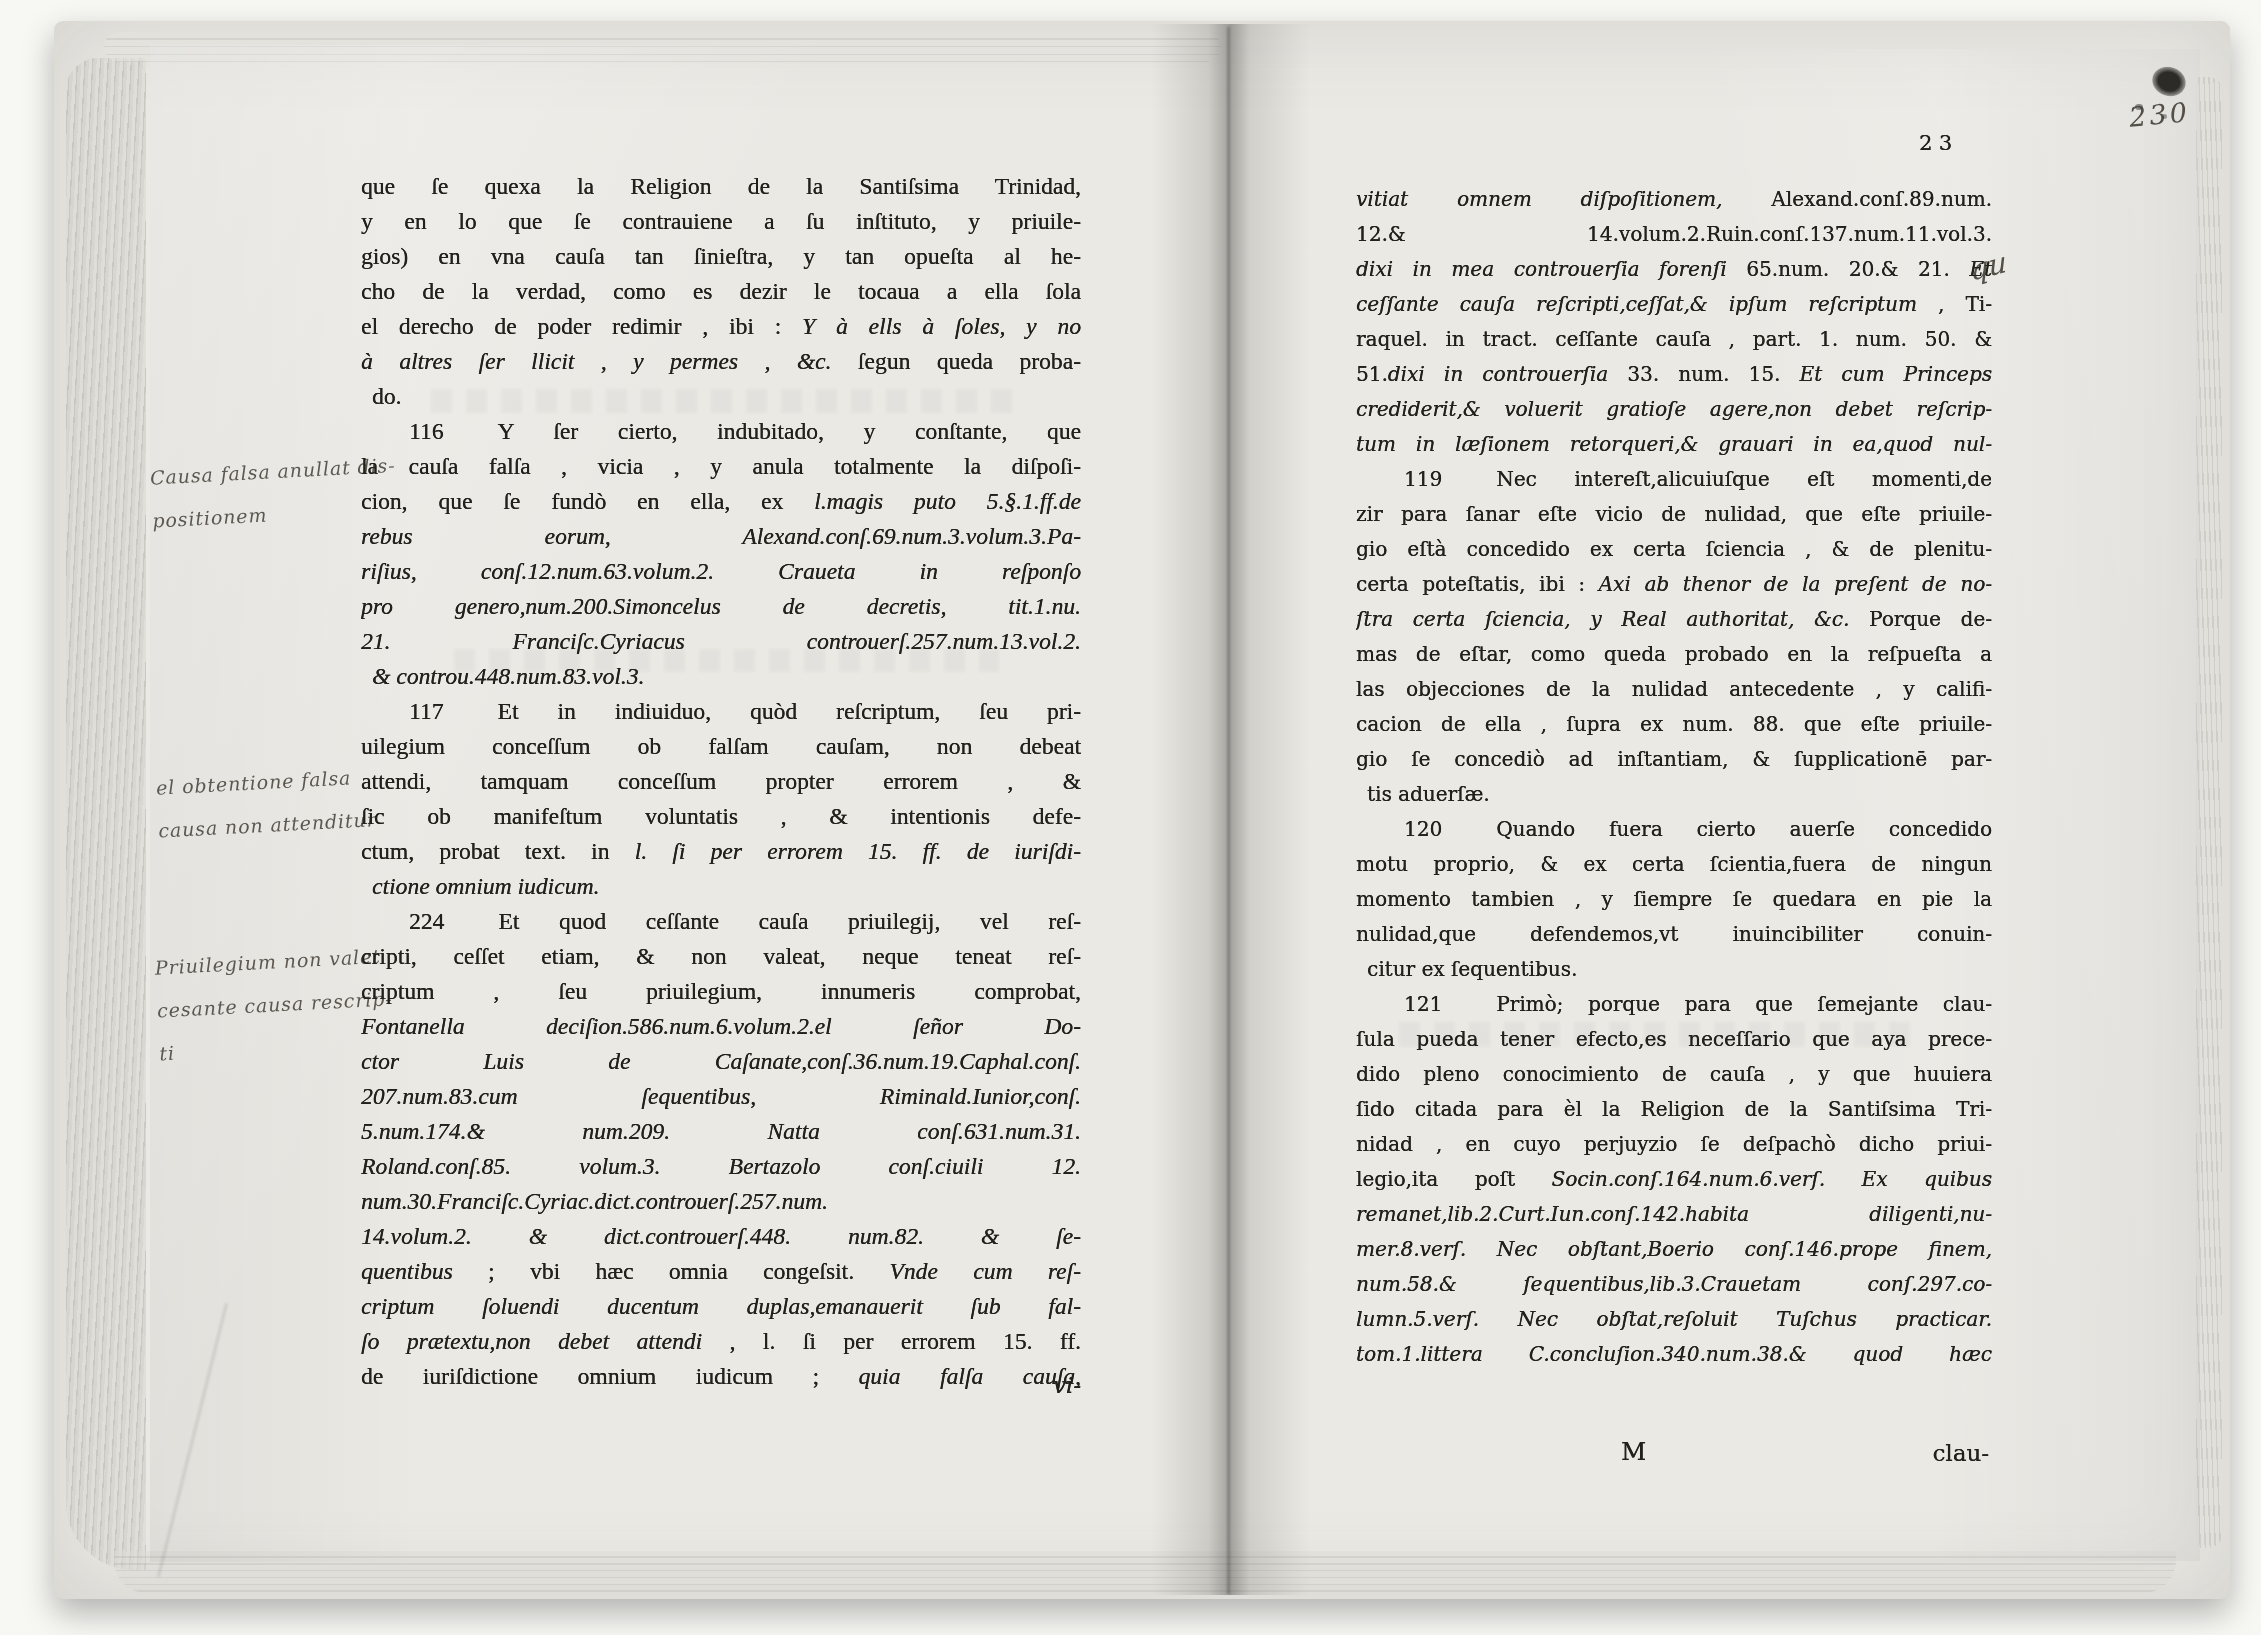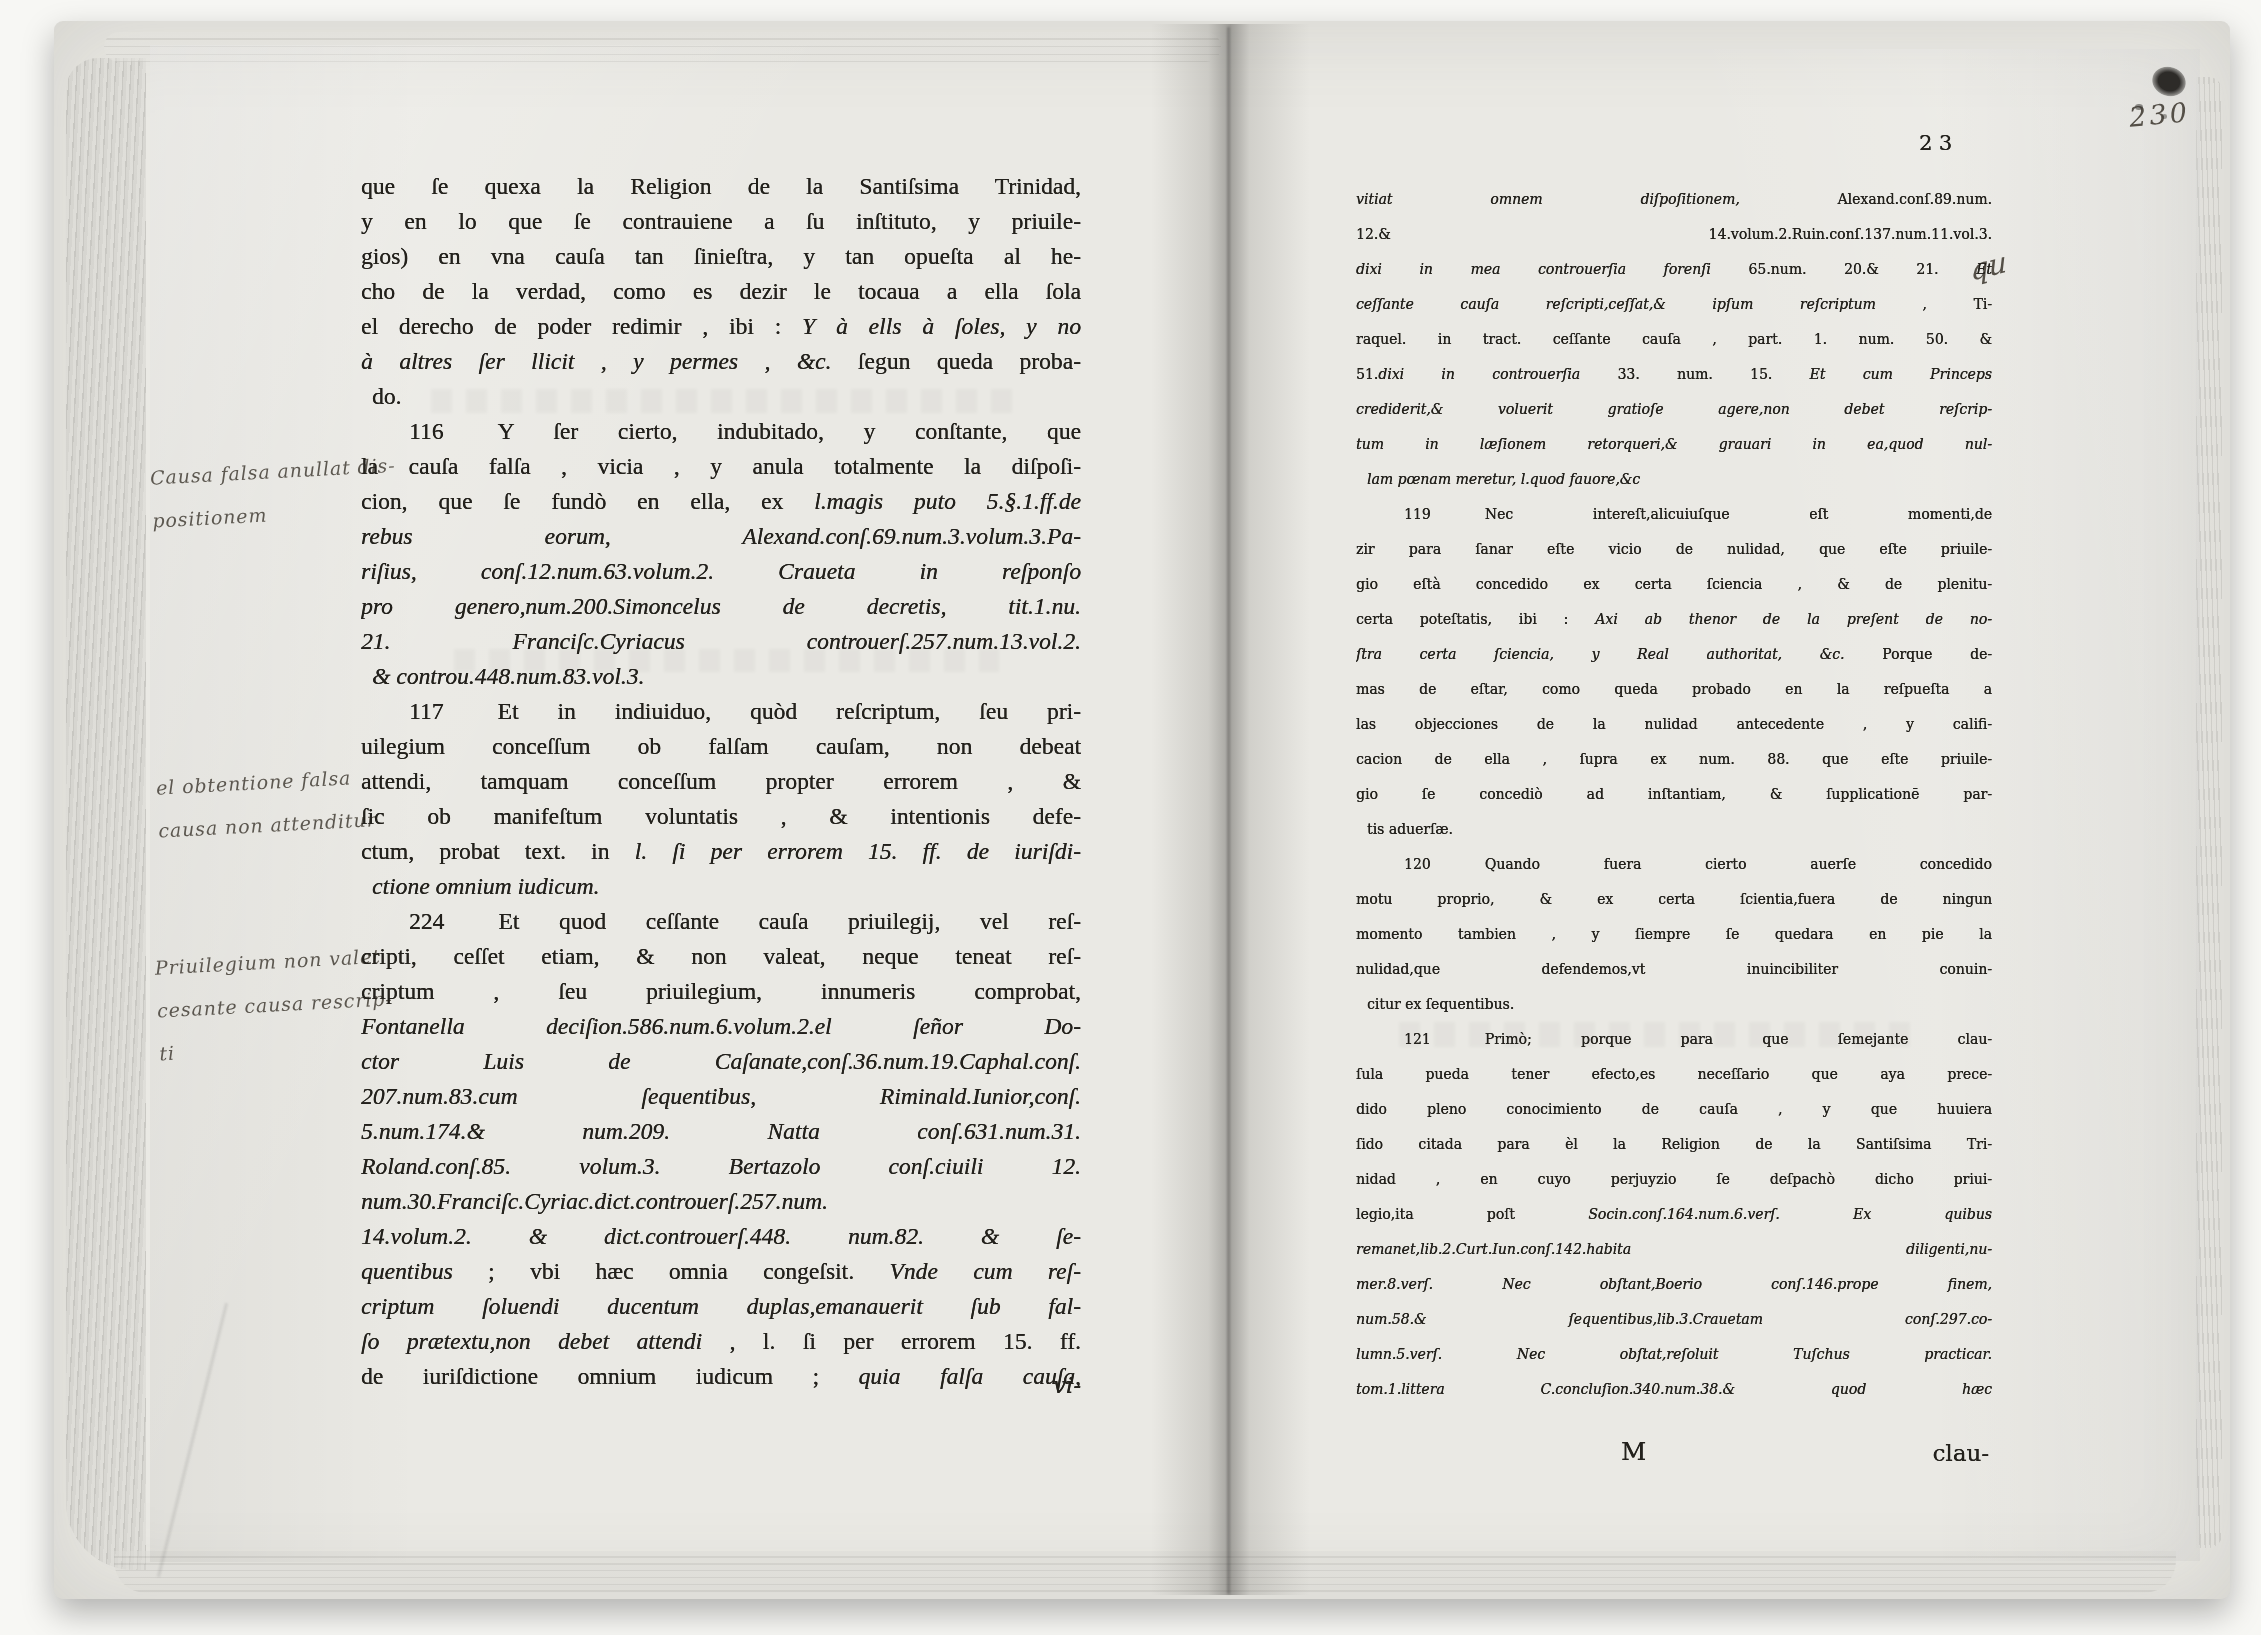--- a/index.html
+++ b/index.html
@@ -21,21 +21,21 @@
         rgba(66,64,60,.42) 50%,rgba(108,106,100,.20) 62%,rgba(115,113,107,0) 100%);}
   .gutter-line{position:absolute;left:1227px;top:27px;width:2.7px;height:1567px;background:rgba(50,48,45,.30);filter:blur(0.9px);}
   .page-tint-left{position:absolute;left:150px;top:45px;width:1040px;height:1517px;
         background:linear-gradient(115deg,rgba(255,255,255,.30),rgba(0,0,0,0) 40%),
                    linear-gradient(to right,rgba(0,0,0,.045),transparent 26%);}
   .page-tint-right{position:absolute;left:1303px;top:49px;width:897px;height:1512px;
         background:linear-gradient(to left,rgba(0,0,0,.05),transparent 30%),
                    linear-gradient(260deg,rgba(255,255,255,.25),rgba(0,0,0,0) 45%);}
   .textblock{position:absolute;}
   .tb-left{left:361px;top:169px;width:720px;font-size:23.6px;line-height:35px;}
-  .tb-right{left:1356px;top:182px;width:636px;font-size:14px;line-height:35px;}
+  .tb-right{left:1356px;top:182px;width:636px;font-size:20px;line-height:35px;}
   .pline{text-align:justify;text-align-last:justify;overflow:hidden;white-space:normal;
          text-shadow:0.2px 0 0 currentColor;}
   .tb-left .pline{height:35px;font-family:Liberation Serif, serif;}
   .tb-right .pline{height:35px;}
   .pline.end{text-align-last:left;margin-left:11px;}
   .pline.ind{padding-left:48px;}
   .numgap{margin-right:54px;}
   .it{font-style:italic;}
   .catchword{position:absolute;font-size:23px;font-style:italic;text-align:right;text-shadow:0.2px 0 0 currentColor;}
   .left-catch{left:958px;top:1372px;width:123px;}
@@ -139,21 +139,20 @@
   <div class="hand margin-mark">qu</div>
   <div id="right-lines" class="textblock tb-right">
       <div class="pline"><span class="it">vitiat omnem diſpoſitionem, </span><span>Alexand.conſ.89.num.</span></div>
       <div class="pline"><span>12.&amp; 14.volum.2.Ruin.conſ.137.num.11.vol.3.</span></div>
       <div class="pline"><span class="it">dixi in mea controuerſia forenſi </span><span>65.num. 20.&amp; 21. </span><span class="it">Et</span></div>
       <div class="pline"><span class="it">ceſſante cauſa reſcripti,ceſſat,&amp; ipſum reſcriptum</span><span> , Ti-</span></div>
       <div class="pline"><span>raquel. in tract. ceſſante cauſa , part. 1. num. 50. &amp;</span></div>
       <div class="pline"><span>51.</span><span class="it">dixi in controuerſia </span><span>33. num. 15. </span><span class="it">Et cum Princeps</span></div>
       <div class="pline"><span class="it">crediderit,&amp; voluerit gratioſe agere,non debet reſcrip-</span></div>
       <div class="pline"><span class="it">tum in læſionem retorqueri,&amp; grauari in ea,quod nul-</span></div>
-      <div class="pline end"><span class="it">lam pœnam meretur, l.quod fauore,&amp;c</span></div>
       <div class="pline ind"><span class="numgap">119</span><span>Nec intereſt,alicuiuſque eſt momenti,de</span></div>
       <div class="pline"><span>zir para ſanar eſte vicio de nulidad, que eſte priuile-</span></div>
       <div class="pline"><span>gio eſtà concedido ex certa ſciencia , &amp; de plenitu-</span></div>
       <div class="pline"><span>certa poteſtatis, ibi : </span><span class="it">Axi ab thenor de la preſent de no-</span></div>
       <div class="pline"><span class="it">ſtra certa ſciencia, y Real authoritat, &amp;c. </span><span>Porque de-</span></div>
       <div class="pline"><span>mas de eſtar, como queda probado en la reſpueſta a</span></div>
       <div class="pline"><span>las objecciones de la nulidad antecedente , y califi-</span></div>
       <div class="pline"><span>cacion de ella , ſupra ex num. 88. que eſte priuile-</span></div>
       <div class="pline"><span>gio ſe concediò ad inſtantiam, &amp; ſupplicationē par-</span></div>
       <div class="pline end"><span>tis aduerſæ.</span></div>

